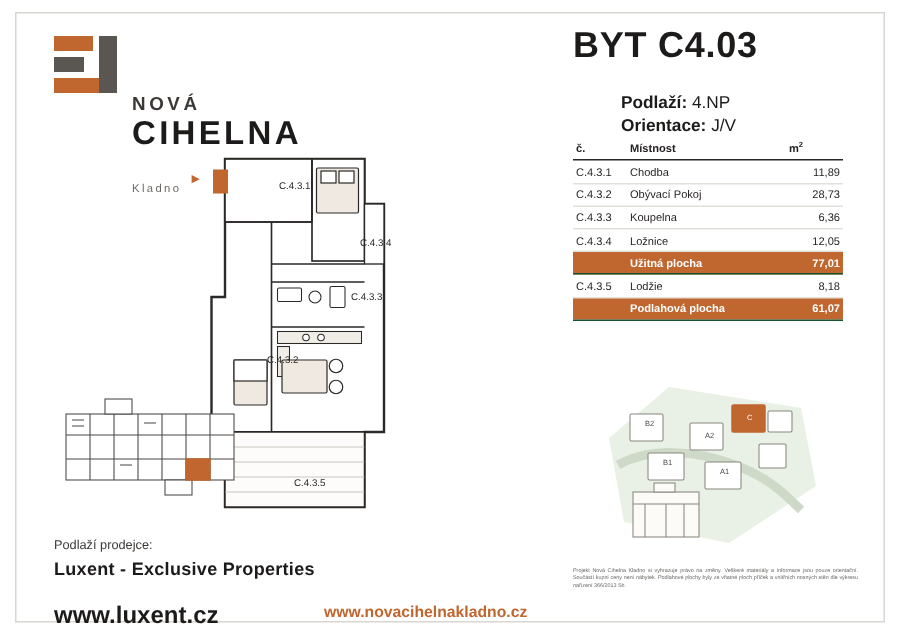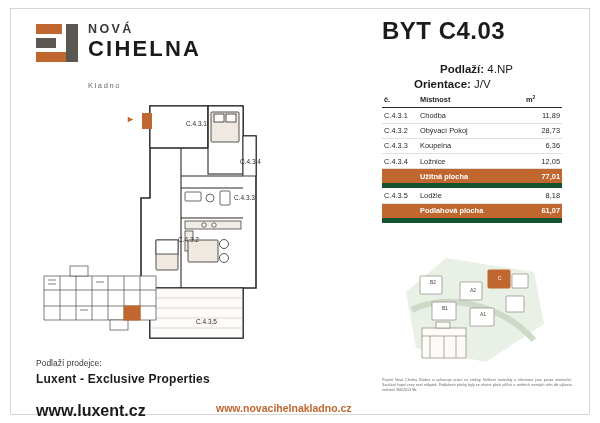--- a/index.html
+++ b/index.html
@@ -9,40 +9,40 @@
 
   
   .logo{position:absolute;left:36px;top:22px;width:200px;height:46px;}
   .logo-mark{position:absolute;left:0;top:2px;width:42px;height:40px;}
   .lm-bar{position:absolute;background:#c0662f;}
   .lm1{left:0;top:0;width:26px;height:10px;}
   .lm2{left:0;top:14px;width:20px;height:10px;background:#5a5753;}
   .lm3{left:0;top:28px;width:30px;height:10px;}
   .lm4{left:30px;top:0;width:12px;height:38px;background:#5a5753;}
   .logo-text{position:absolute;left:52px;top:0;}
-  .logo-nova{font-size:12.5px;letter-spacing:2.4px;font-weight:700;color:#3b3836;line-height:14px;}
+  .logo-nova{font-size:12.5px;letter-spacing:2.4px;font-weight:700;color:#3b3836;line-height:14px;margin-top:40px;}
   .logo-cih{font-size:22px;letter-spacing:2.2px;font-weight:700;color:#1d1b1a;line-height:24px;margin-top:1px;}
   .logo-kladno{font-size:7.5px;letter-spacing:1.6px;color:#6b6763;margin-top:20px;}
 
   
   .byt-title{position:absolute;left:382px;top:17px;font-size:24px;font-weight:700;letter-spacing:0.5px;color:#1d1b1a;}
   .spec{position:absolute;left:414px;font-size:11.5px;color:#1d1b1a;}
   .spec b{font-weight:700;}
   .spec-1{top:48px;}
-  .spec-2{top:63px;margin-left:26px;}
+  .spec-2{top:63px;}
   .spec-3{top:78px;}
 
   
   .tbl{position:absolute;left:382px;top:92px;width:180px;font-size:7.4px;}
   .tbl table{border-collapse:collapse;width:100%;}
   .tbl th{font-size:7.4px;font-weight:700;text-align:left;padding:2px 2px 3px 2px;border-bottom:1px solid #2b2927;}
   .tbl td{padding:2.6px 2px;border-bottom:1px solid #e3e0dc;}
   .c-num{width:32px;}
   .c-area{text-align:right;width:34px;}
-  tr.hl td{background:#c0662f;color:#fff;font-weight:700;border-bottom:5px solid #14532d;}
+  tr.hl td{background:#c0662f;color:#fff;font-weight:700;border-bottom:1px solid #14532d;}
   .sup{font-size:5px;vertical-align:super;}
 
   
   .plan{position:absolute;left:38px;top:88px;width:300px;height:260px;}
   .plan svg{display:block;}
 
   
   .keyplan{position:absolute;left:40px;top:262px;width:120px;height:82px;}
 
   

